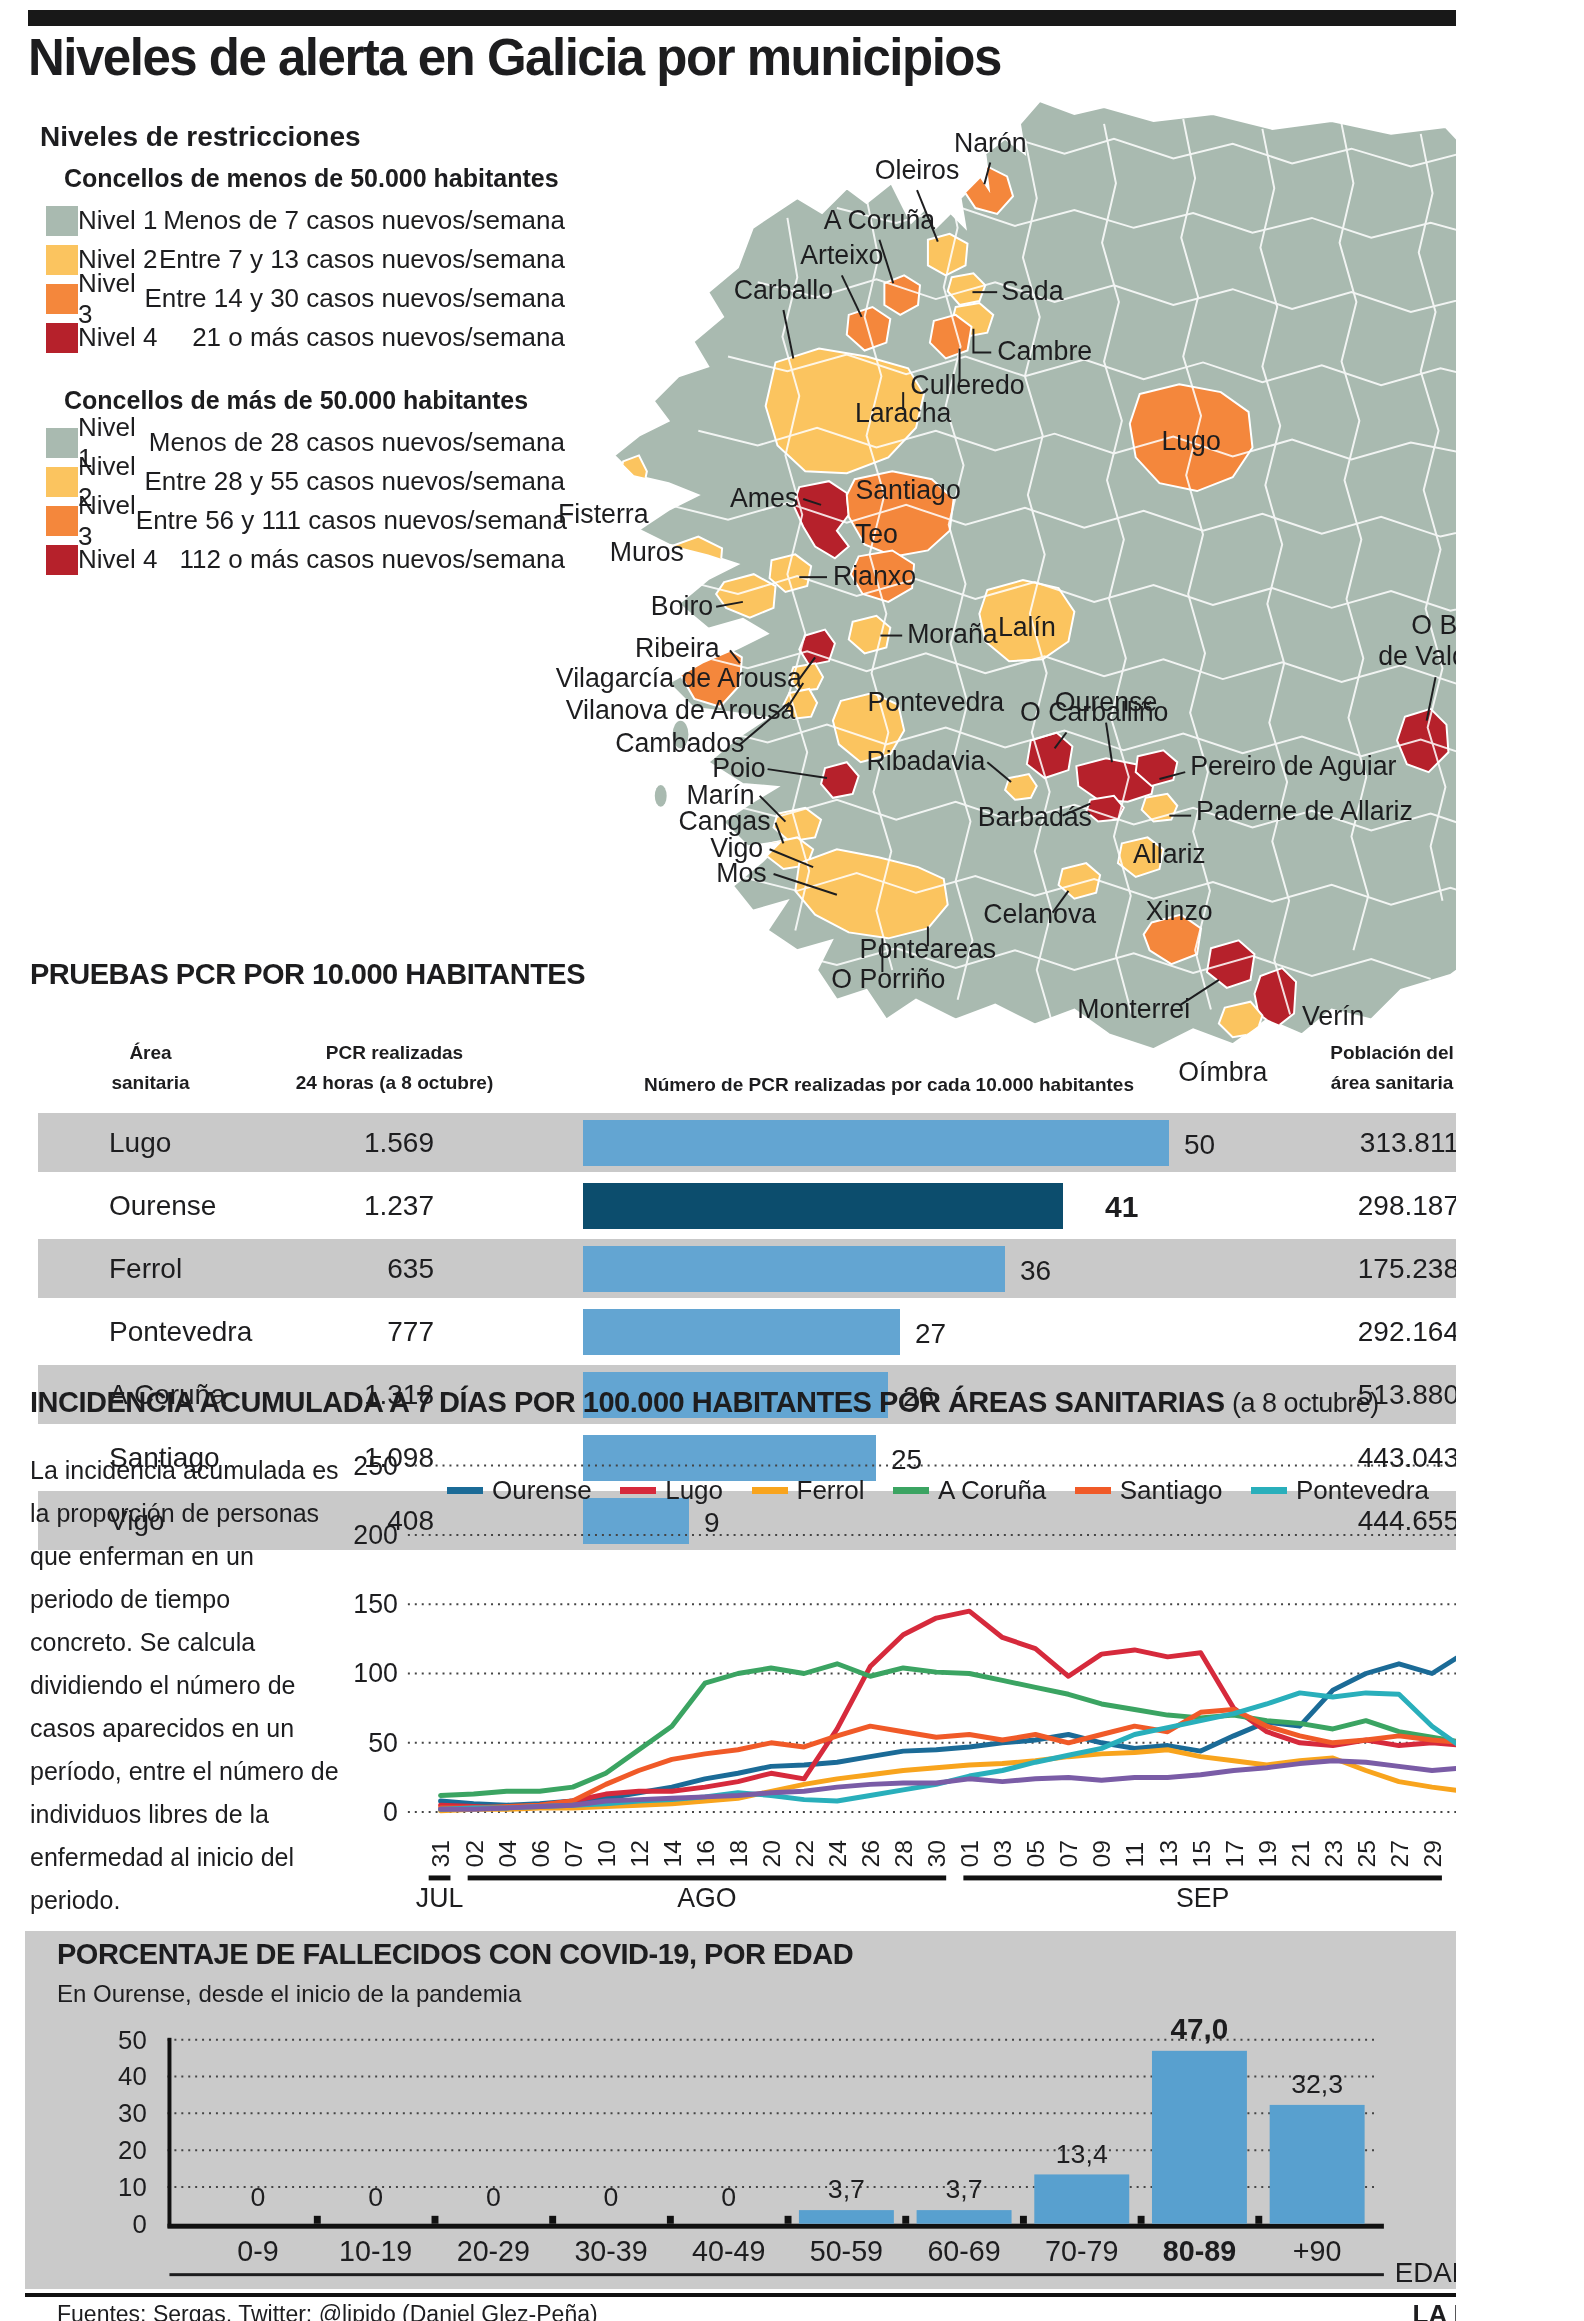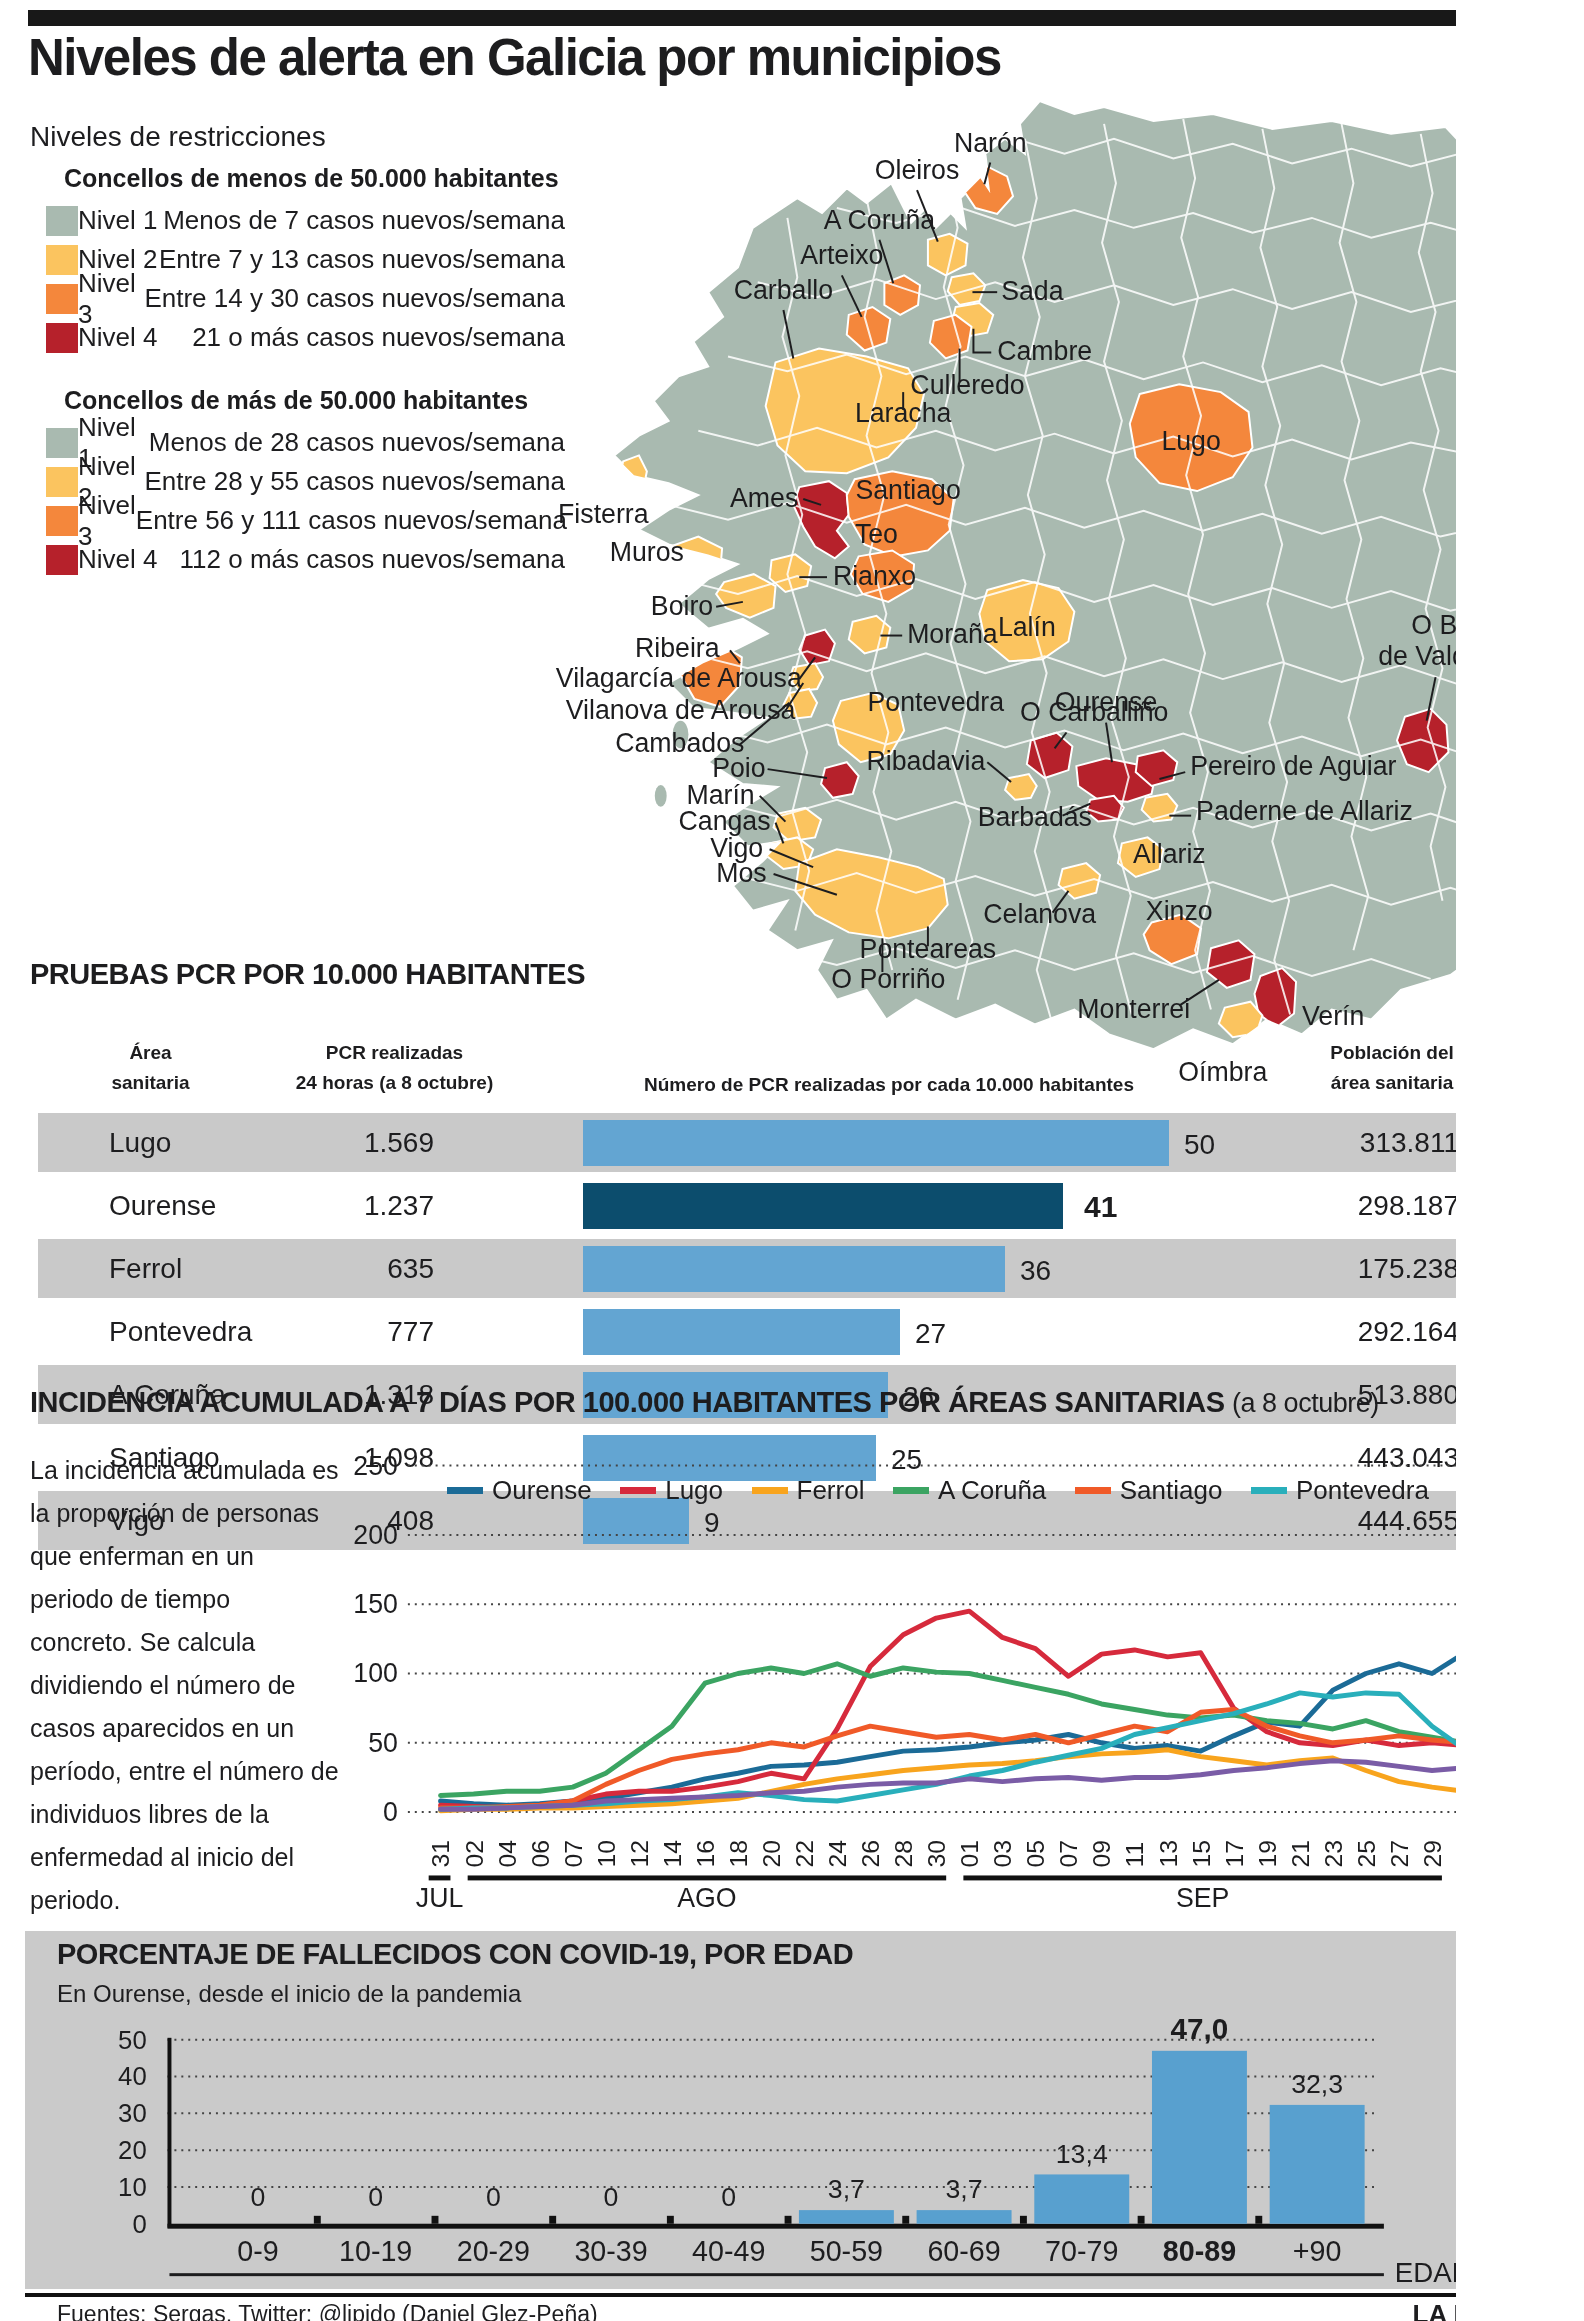--- a/index.html
+++ b/index.html
@@ -2,21 +2,21 @@
 <html><head>
 <meta charset="utf-8">
 <style>
   *{margin:0;padding:0;box-sizing:border-box}
   body{background:#fff}
   .page{position:relative;width:1456px;height:2322px;background:#fff;overflow:hidden;
         font-family:"Liberation Sans",sans-serif;color:#1d1d1f}
   .abs{position:absolute}
   .topbar{left:28px;top:10px;width:1529px;height:16px;background:#181818}
   .h1{left:28px;top:28px;font-size:51px;font-weight:bold;letter-spacing:-1.5px}
-  .leg-title{left:30px;top:121px;font-size:28px;font-weight:normal}
+  .leg-title{left:40px;top:121px;font-size:28px;font-weight:bold}
   .leg-group{left:30px;width:535px}
   .leg-head{margin-left:34px;font-size:25px;font-weight:bold;margin-bottom:8px}
   .leg-row{display:flex;align-items:center;height:39px}
   .leg-sw{width:32px;height:30px;margin-left:16px;flex:0 0 32px}
   .leg-niv{width:125px;font-size:26px}
   .leg-desc{font-size:26px;white-space:nowrap}
   .pcr-title{left:30px;top:958px;font-size:29px;font-weight:bold;letter-spacing:-0.5px}
   .pcr-h{font-size:19px;font-weight:bold;line-height:30px;text-align:center}
   #h-area{left:91px;top:1038px;width:119px}
   #h-pcr24{left:246px;top:1038px;width:297px}
@@ -289,21 +289,21 @@
           <div class="bar" style="width: 586px; background: rgb(99, 165, 210);"></div>
           <div class="blab" style="left: 601px;">50</div>
         </div>
         <div class="r-pop">313.811</div>
       </div>
       <div class="pcr-row">
         <div class="r-name">Ourense</div>
         <div class="r-pcr">1.237</div>
         <div class="r-bar">
           <div class="bar" style="width: 480px; background: rgb(12, 77, 109);"></div>
-          <div class="blab hl" style="left: 501px; text-align: center;">41</div>
+          <div class="blab hl" style="left: 522px; text-align: center;">41</div>
         </div>
         <div class="r-pop">298.187</div>
       </div>
       <div class="pcr-row band">
         <div class="r-name">Ferrol</div>
         <div class="r-pcr">635</div>
         <div class="r-bar">
           <div class="bar" style="width: 422px; background: rgb(99, 165, 210);"></div>
           <div class="blab" style="left: 437px;">36</div>
         </div>

